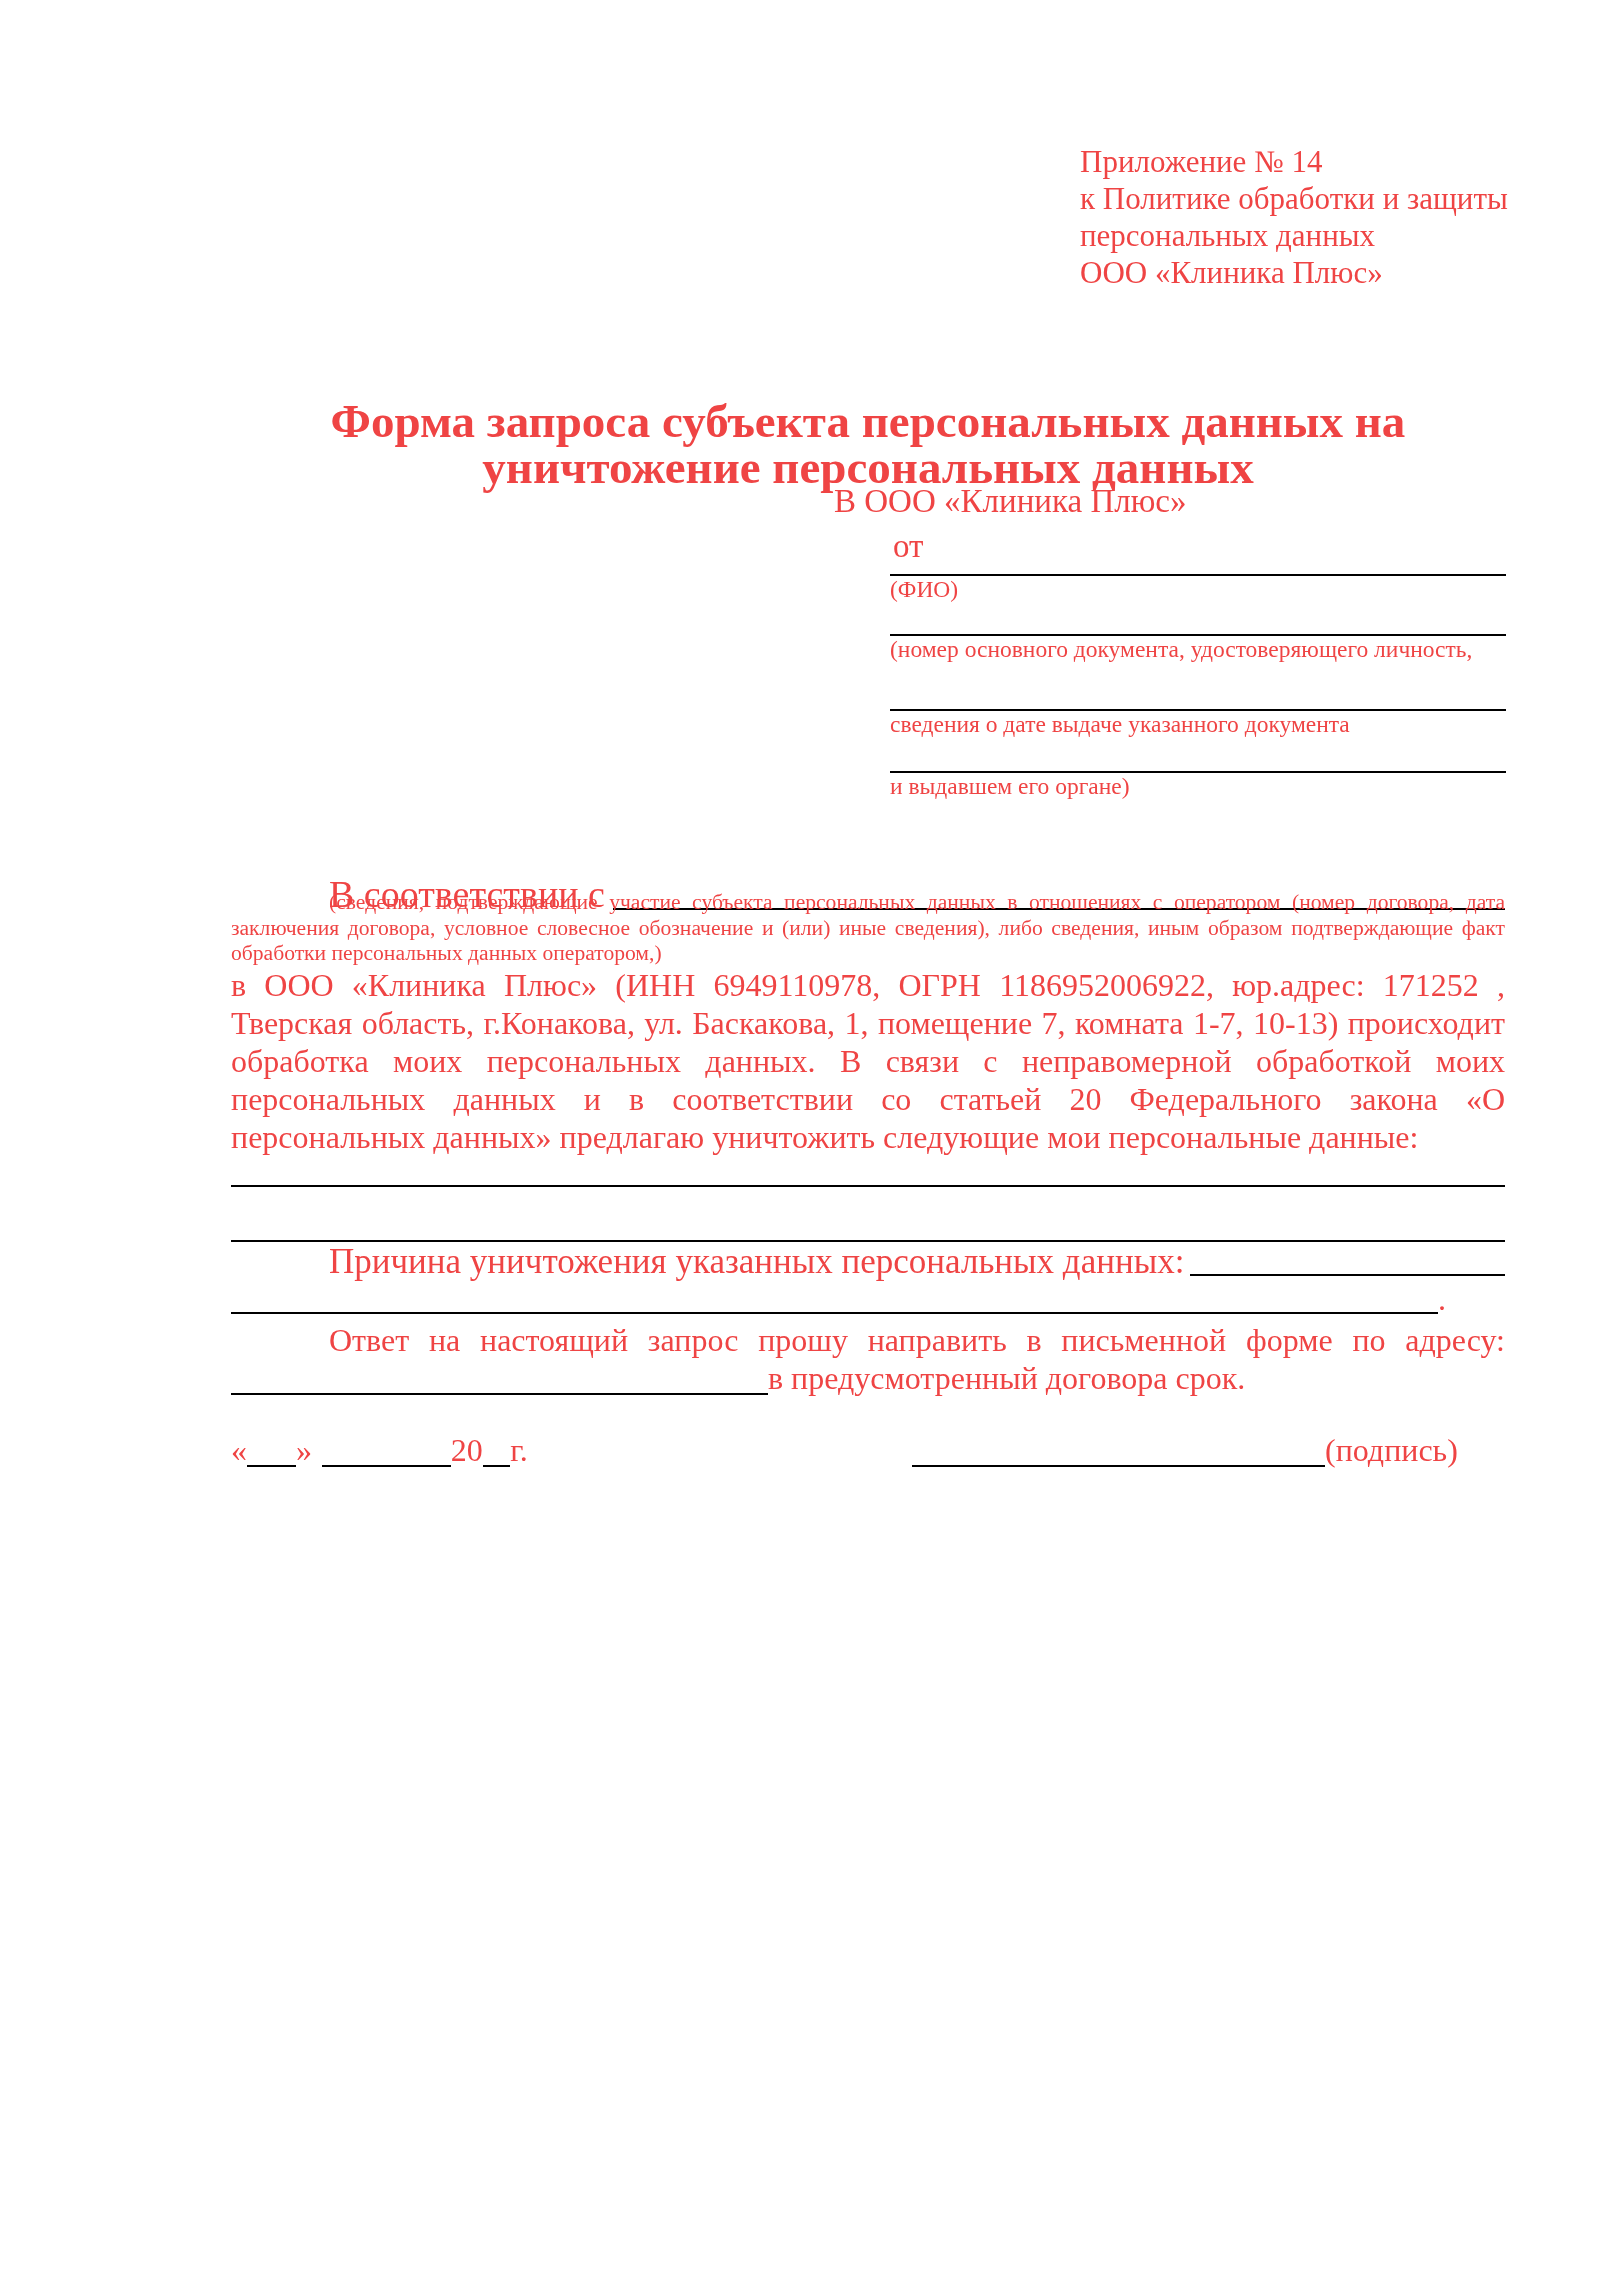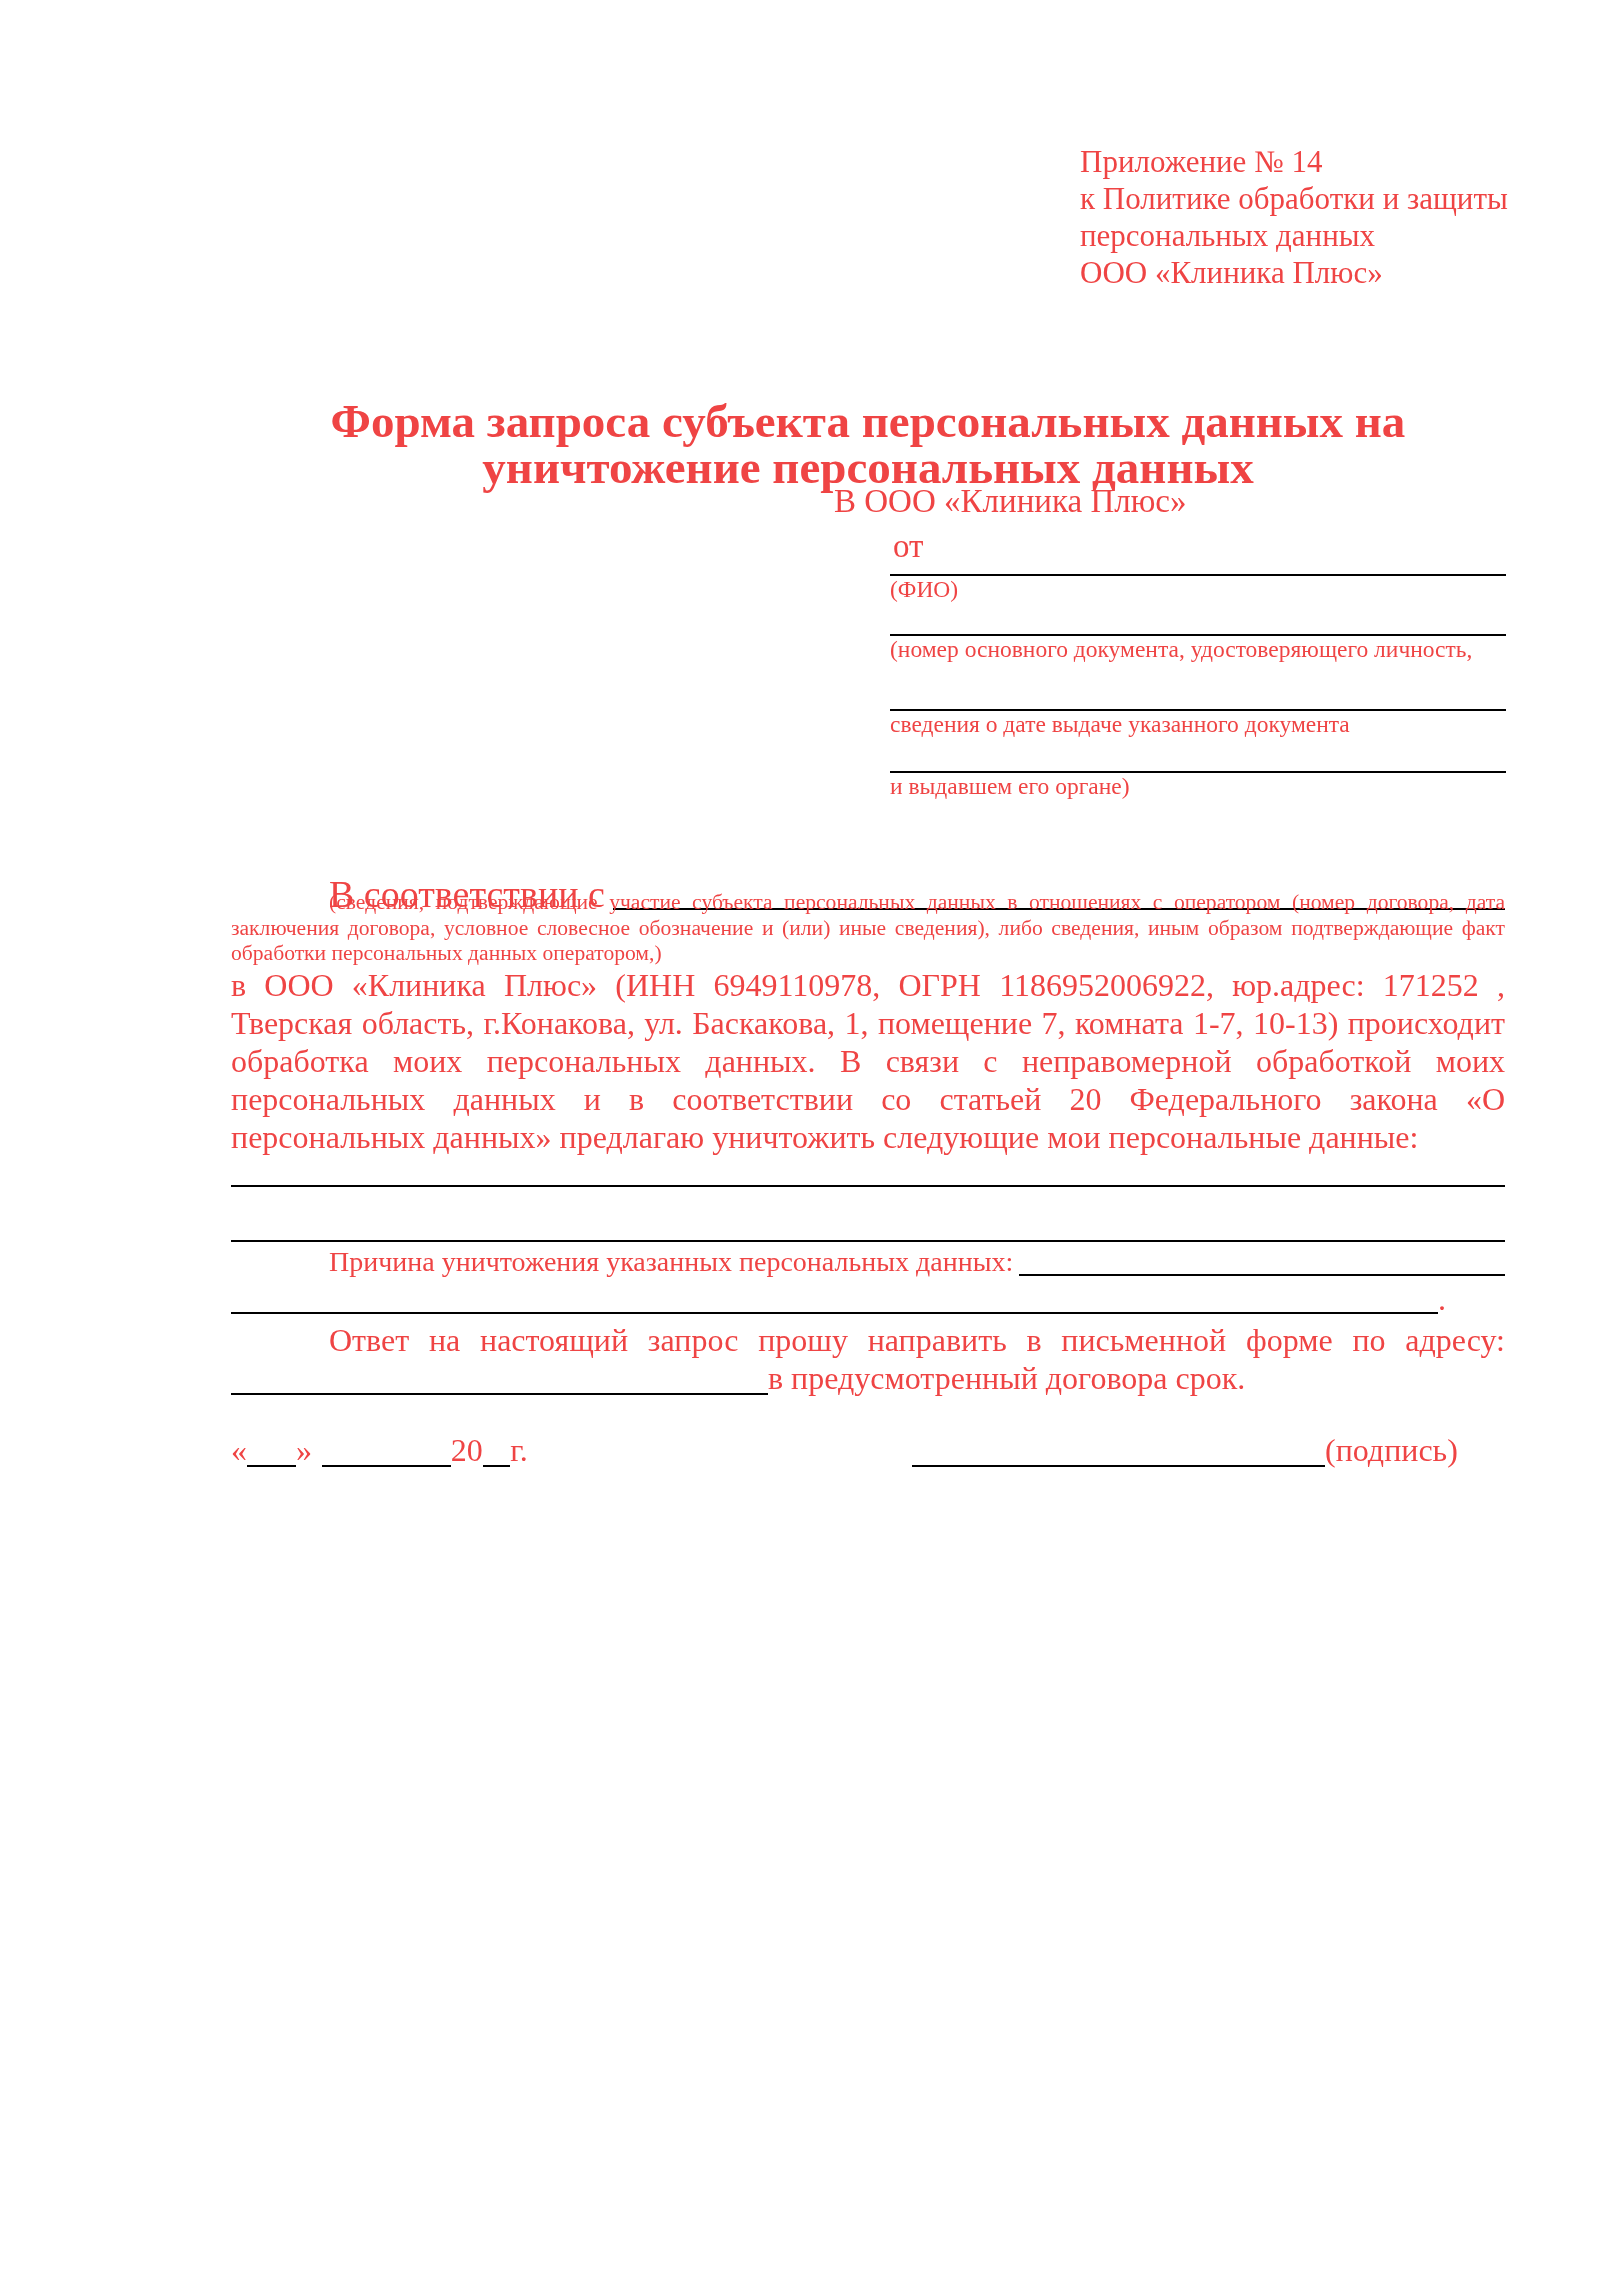--- a/index.html
+++ b/index.html
@@ -28,21 +28,21 @@
   .cap{font-size:23.5px;line-height:27.4px;text-align:left;}
   
   .acc-row{left:231px;top:847px;width:1274px;display:flex;font-size:38px;line-height:39px;margin-top:28px;}
   .indent-label{padding-left:98px;white-space:nowrap;}
   .fill{flex:1;border-bottom:2.9px solid #000;margin-bottom:3.9px;margin-left:7.8px;}
   .fineprint{left:231px;top:890px;width:1274px;font-size:21.6px;line-height:25.5px;text-align:justify;text-indent:98px;}
   .mainpara{left:231px;top:966px;width:1274px;font-size:32px;line-height:38px;text-align:justify;}
   .hr{left:231px;width:1274px;height:0;border-top:2.9px solid #000;}
   .hr1{top:1185px;}
   .hr2{top:1240px;}
-  .reason-row{left:231px;top:1245px;width:1274px;display:flex;font-size:28px;line-height:33px;}
+  .reason-row{left:231px;top:1245px;width:1274px;display:flex;font-size:35px;line-height:33px;}
   .reason-row .fill{margin-bottom:2px;margin-left:5.9px;}
   .dot-row{left:231px;top:1282px;width:1274px;display:flex;font-size:32px;line-height:35px;}
   .fill-fixed{flex:0 0 1207px;border-bottom:2.9px solid #000;margin-bottom:2.9px;}
   .otvet{left:231px;top:1321px;width:1274px;font-size:32px;line-height:38px;text-align:justify;text-indent:98px;}
   .blank{display:inline-block;border-bottom:2.9px solid #000;vertical-align:-5.9px;}
   .w548{width:537px;}
   .w50{width:49px;}
   .w132{width:129px;margin-left:9.8px;}
   .w28{width:27.4px;}
   .w421{width:413px;}

